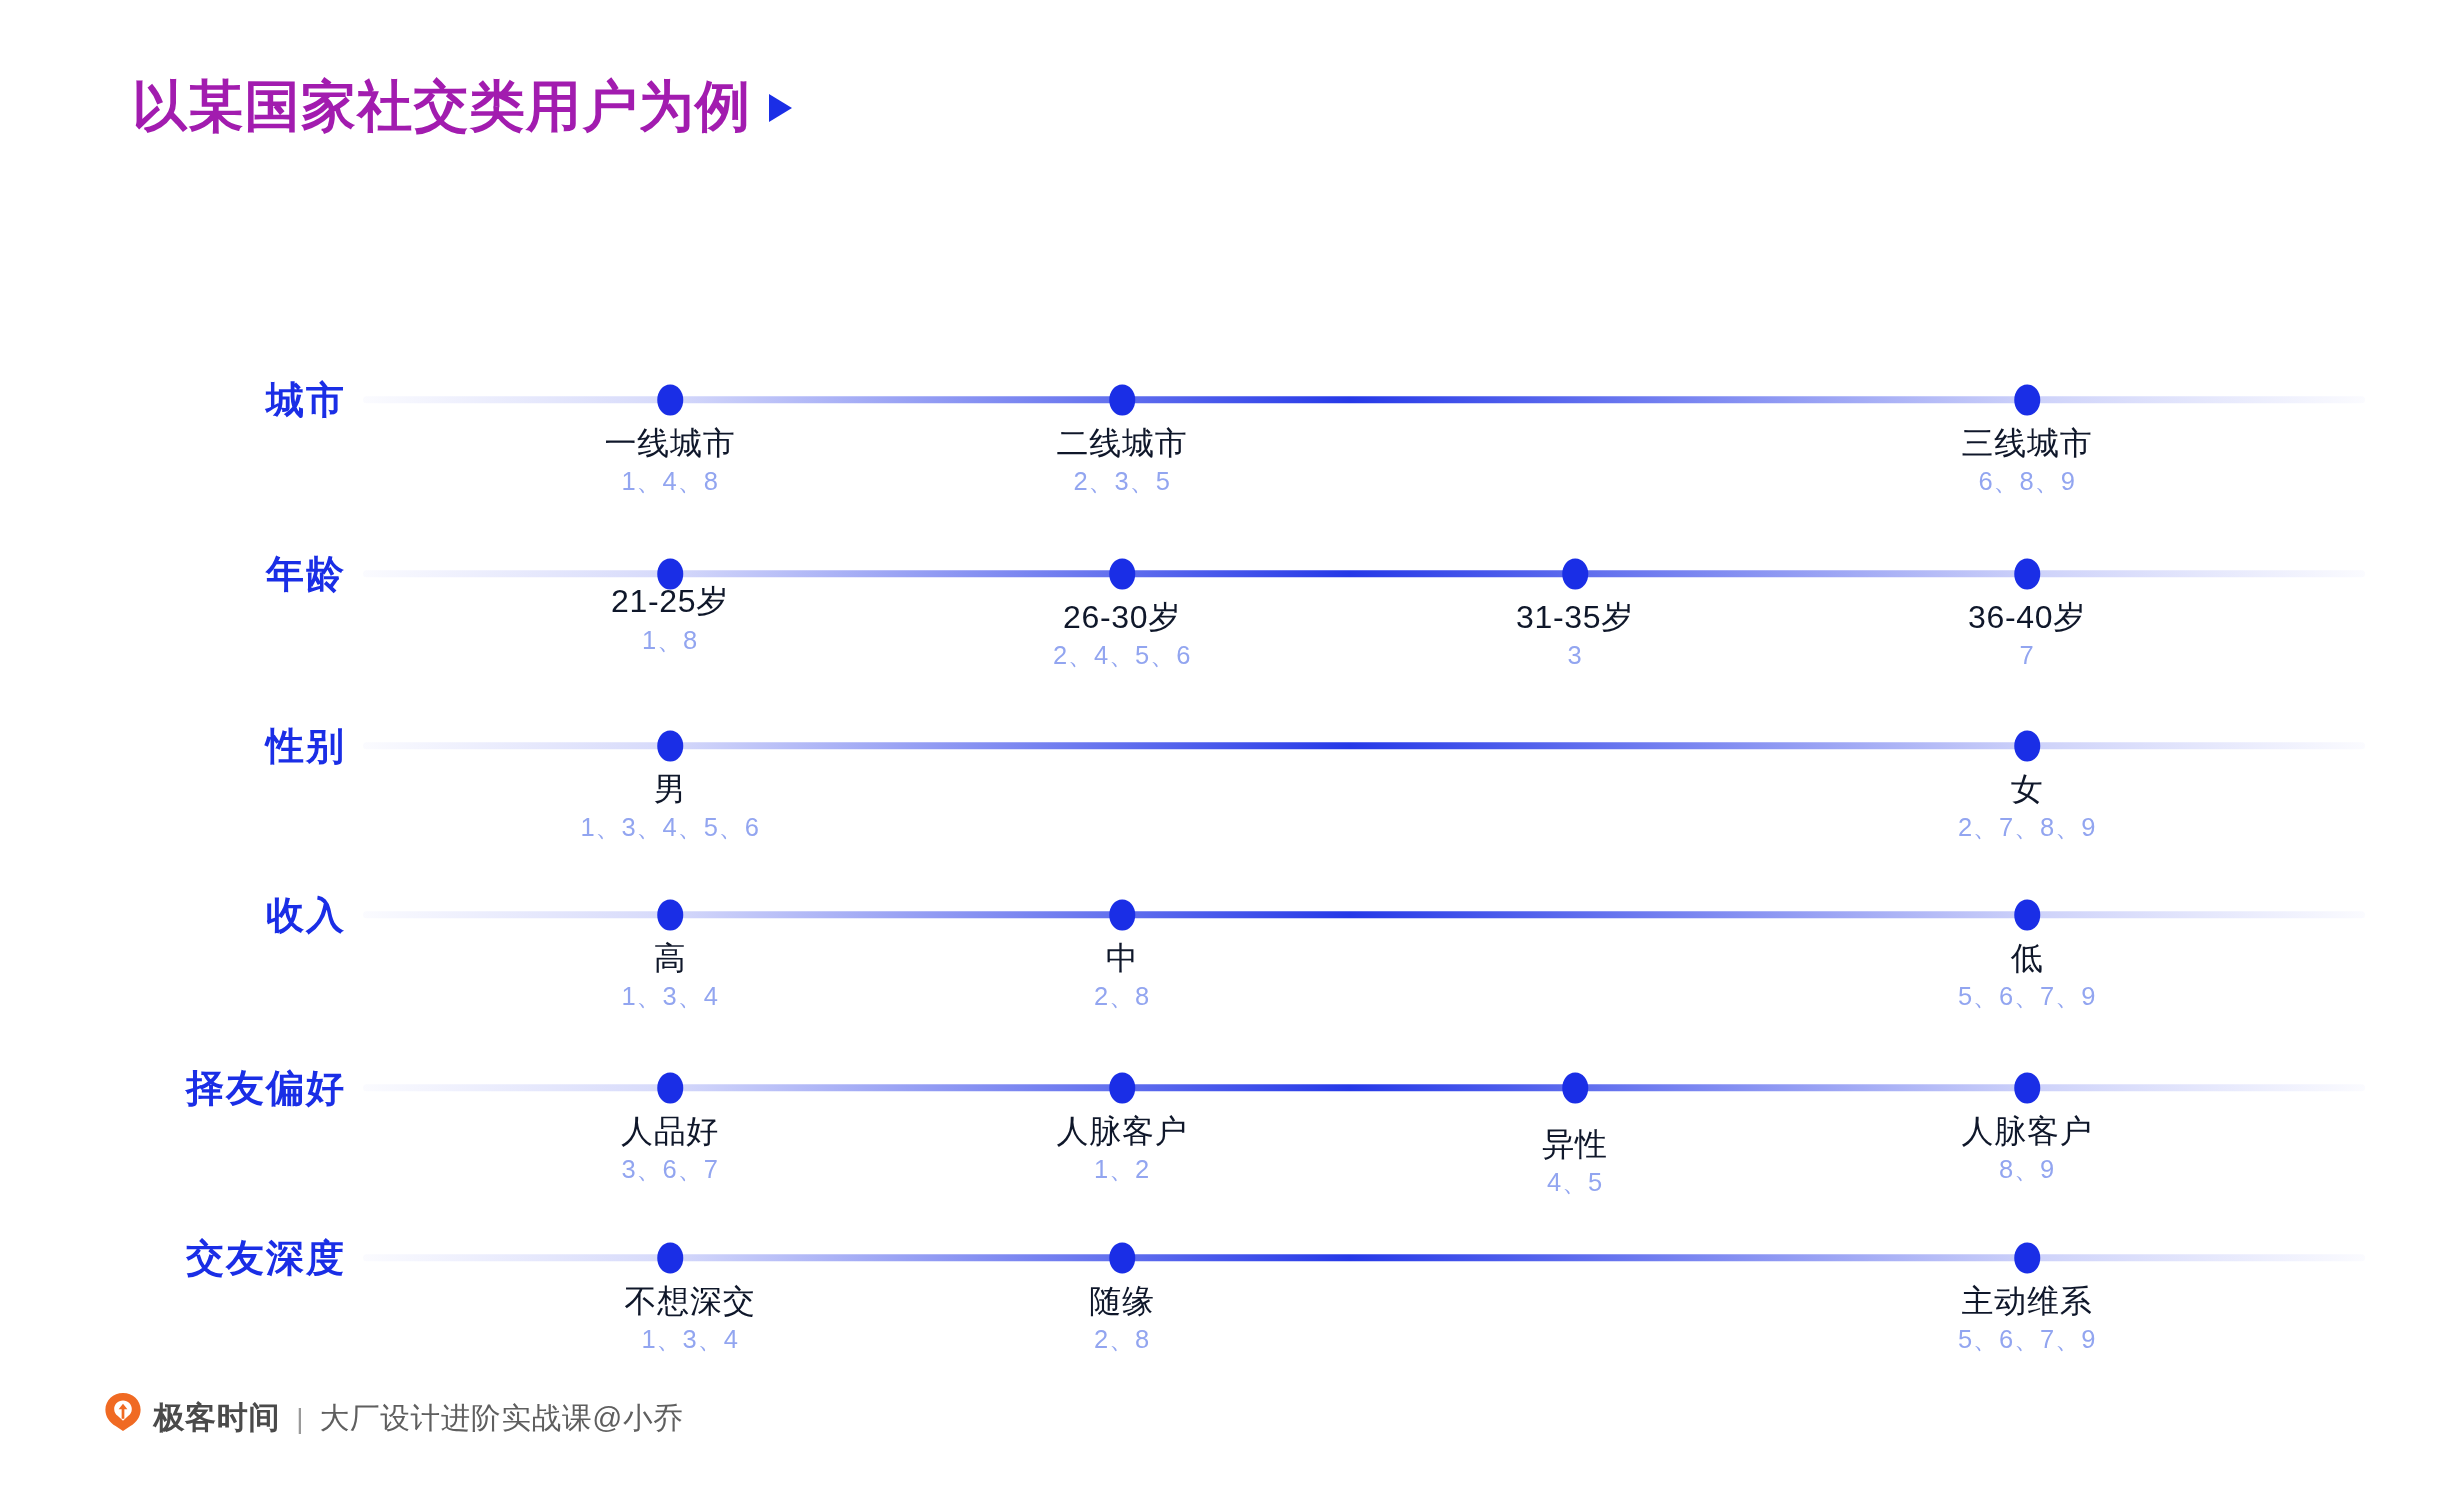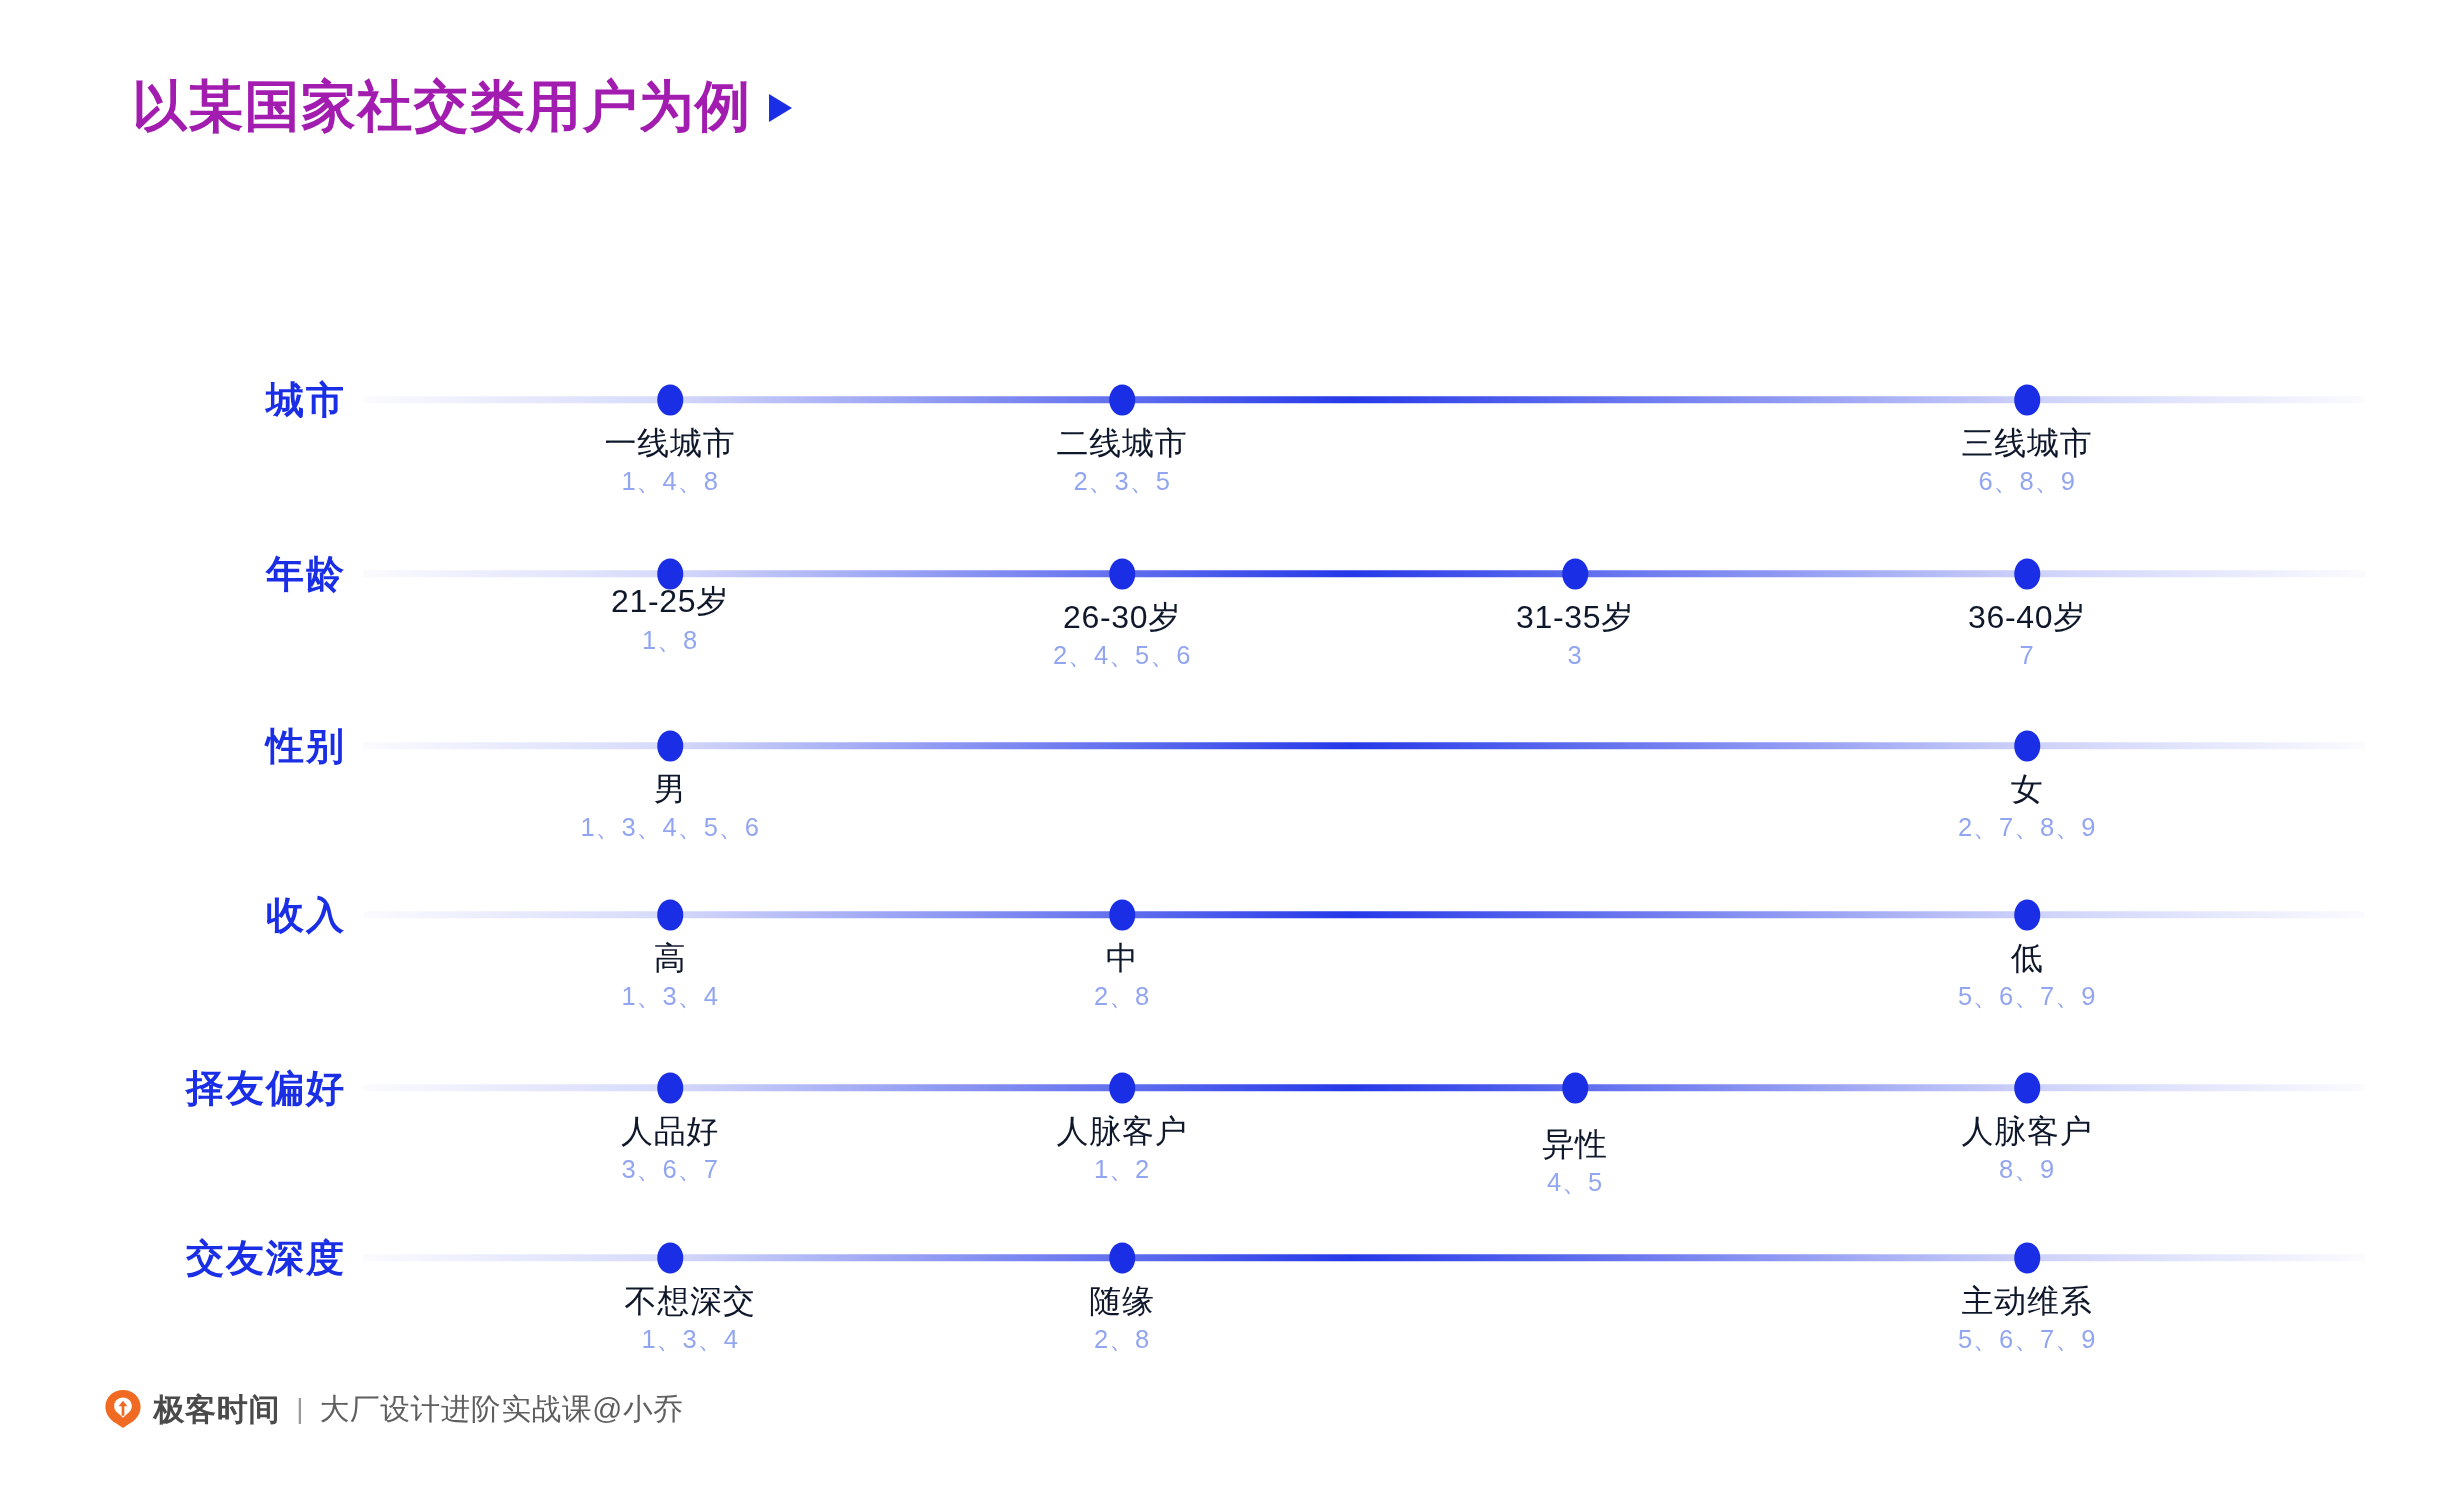--- a/index.html
+++ b/index.html
@@ -110,21 +110,21 @@
     margin-top: 6.7px;
     letter-spacing: 0.7px;
   }
 
   
   .footer {
     position: absolute;
     left: 102px;
     top: 1385px;
     display: flex;
-    align-items: center;
+    align-items: flex-end;
     gap: 9.4px;
     height: 48px;
   }
   .footer-logo {
     width: 42px;
     height: 42px;
     position: relative;
     flex: 0 0 auto;
   }
   .footer-brand {

